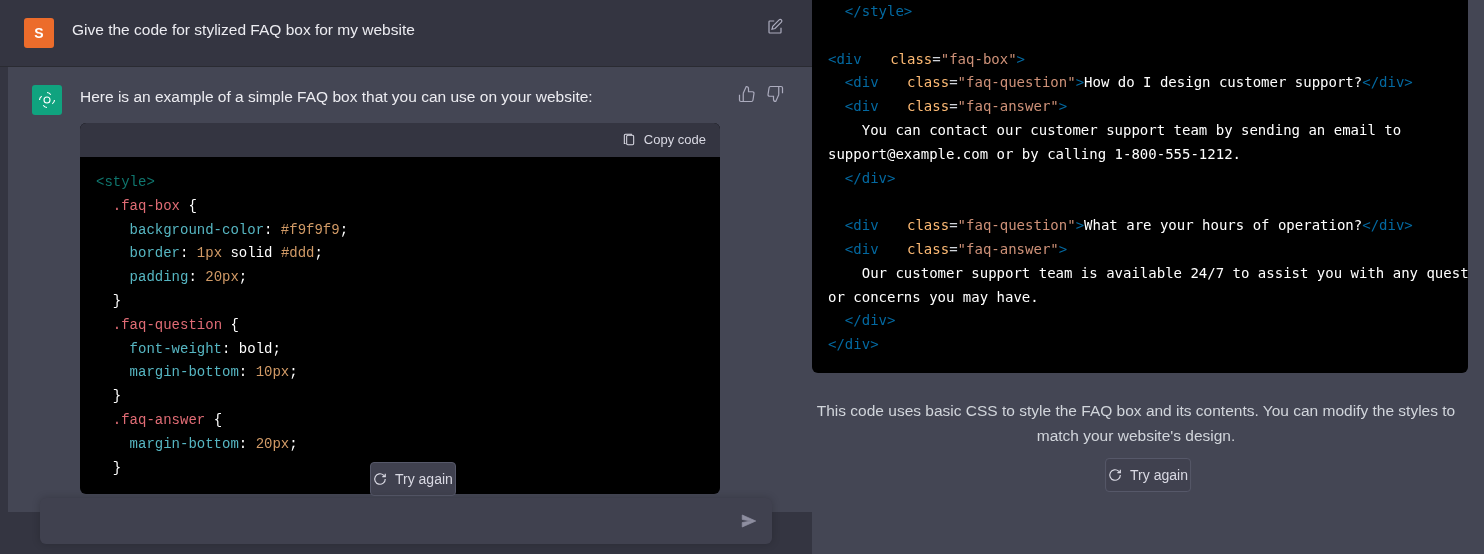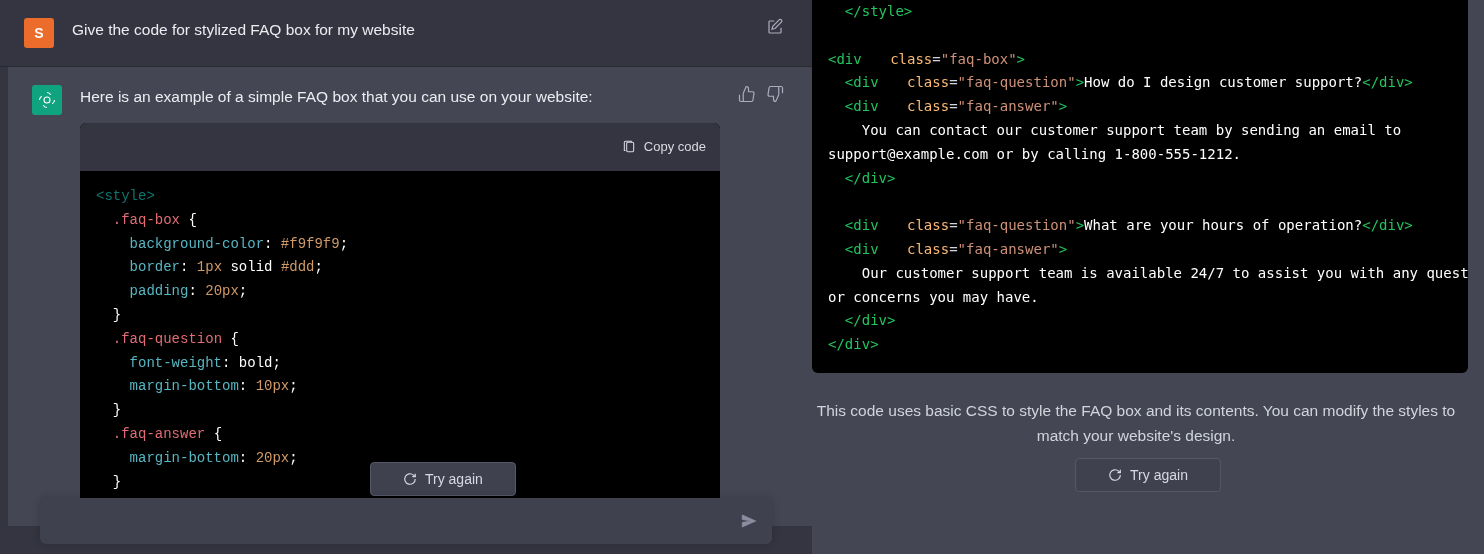--- a/index.html
+++ b/index.html
@@ -23,29 +23,29 @@
 .avatar { width: 30px; height: 30px; border-radius: 3px; flex-shrink: 0; display:flex; align-items:center; justify-content:center; font-size:14px; }
 .avatar-user { background:#ec6c2b; color:#fff; font-weight:600; }
 .avatar-ai { background:#10a37f; }
 .avatar-ai svg { width:18px; height:18px; }
 
 .msg { flex: 1; font-size: 15.5px; line-height: 1.55; color:#ececf1; }
 .row-actions { display:flex; gap:10px; color:#acacbe; }
 .ic { width:18px; height:18px; cursor:pointer; stroke:#acacbe; fill:none; stroke-width:1.6; }
 
 .codebox { margin-top:14px; border-radius:6px; overflow:hidden; background:#000; }
-.codebar { background:#343541; height:48px; display:flex; align-items:center; justify-content:flex-end; padding:0 14px; font-size:13px; color:#d9d9e3; gap:8px; }
+.codebar { background:#343541; height:34px; display:flex; align-items:center; justify-content:flex-end; padding:0 14px; font-size:13px; color:#d9d9e3; gap:8px; }
 .codebar svg { width:14px; height:14px; stroke:#d9d9e3; fill:none; stroke-width:1.8;}
 .codebody { padding:14px 16px; font-family: "SFMono-Regular", Consolas, "Liberation Mono", Menlo, monospace; font-size:14px; line-height:1.7; white-space:pre; color:#fff; }
 
-.tk-tag{color:#22c55e;} .tk-sel{color:#d7ba7d;} .tk-punc{color:#fff;} .tk-prop{color:#9cdcfe;} .tk-val{color:#ce9178;} .tk-num{color:#b5cea8;} .tk-attrn{color:#fdba74;margin-left:20px;} .tk-str{color:#ce9178;} .tk-txt{color:#fff;}
+.tk-tag{color:#0369a1;} .tk-sel{color:#d7ba7d;} .tk-punc{color:#fff;} .tk-prop{color:#9cdcfe;} .tk-val{color:#ce9178;} .tk-num{color:#b5cea8;} .tk-attrn{color:#fdba74;margin-left:20px;} .tk-str{color:#ce9178;} .tk-txt{color:#fff;}
 
 .left .tk-sel{color:#e06c75;} .left .tk-prop{color:#56b6c2;} .left .tk-val{color:#fff;} .left .tk-hex{color:#d19a66;} .left .tk-num{color:#d19a66;text-align:right;} .left .tk-tag{color:#0f766e;}
 
-.try-again { position:absolute; background:#40414f; border:1px solid #565869; color:#d9d9e3; font-size:14px; padding:8px 32px; border-radius:4px; display:flex; align-items:center; gap:8px; cursor:pointer; }
+.try-again { position:absolute; background:#40414f; border:1px solid #565869; color:#d9d9e3; font-size:14px; padding:8px 2px; border-radius:4px; display:flex; align-items:center; gap:8px; cursor:pointer; }
 .try-again svg{ width:14px; height:14px; stroke:#d9d9e3; fill:none; stroke-width:2;}
 .try-left{ bottom:58px; left:370px; }
 .try-right{ bottom:62px; left:50%; transform:translateX(-50%);}
 
 .inputbar { position:absolute; bottom:10px; left:40px; right:40px; height:46px; background:#40414f; border-radius:6px; box-shadow:0 0 8px rgba(0,0,0,.2); display:flex; align-items:center; padding:0 14px; }
 .inputbar input{ flex:1; background:transparent; border:none; outline:none; color:#fff; font-size:15px;}
 .send-ic{ width:18px; height:18px; stroke:#8e8ea0; fill:#8e8ea0; cursor:pointer;}
 
 .right-code { margin:0 16px 14px 0; background:#000; border-radius:0 0 6px 6px; padding:0 16px 16px 16px; font-family:"SFMono-Regular",Consolas,Menlo,monospace; font-size:14px; line-height:1.7; white-space:pre; overflow:hidden;}
 .right-p { padding: 12px 24px 0 0; font-size:15.5px; line-height:1.6; color:#d1d5db;text-align:center;}

